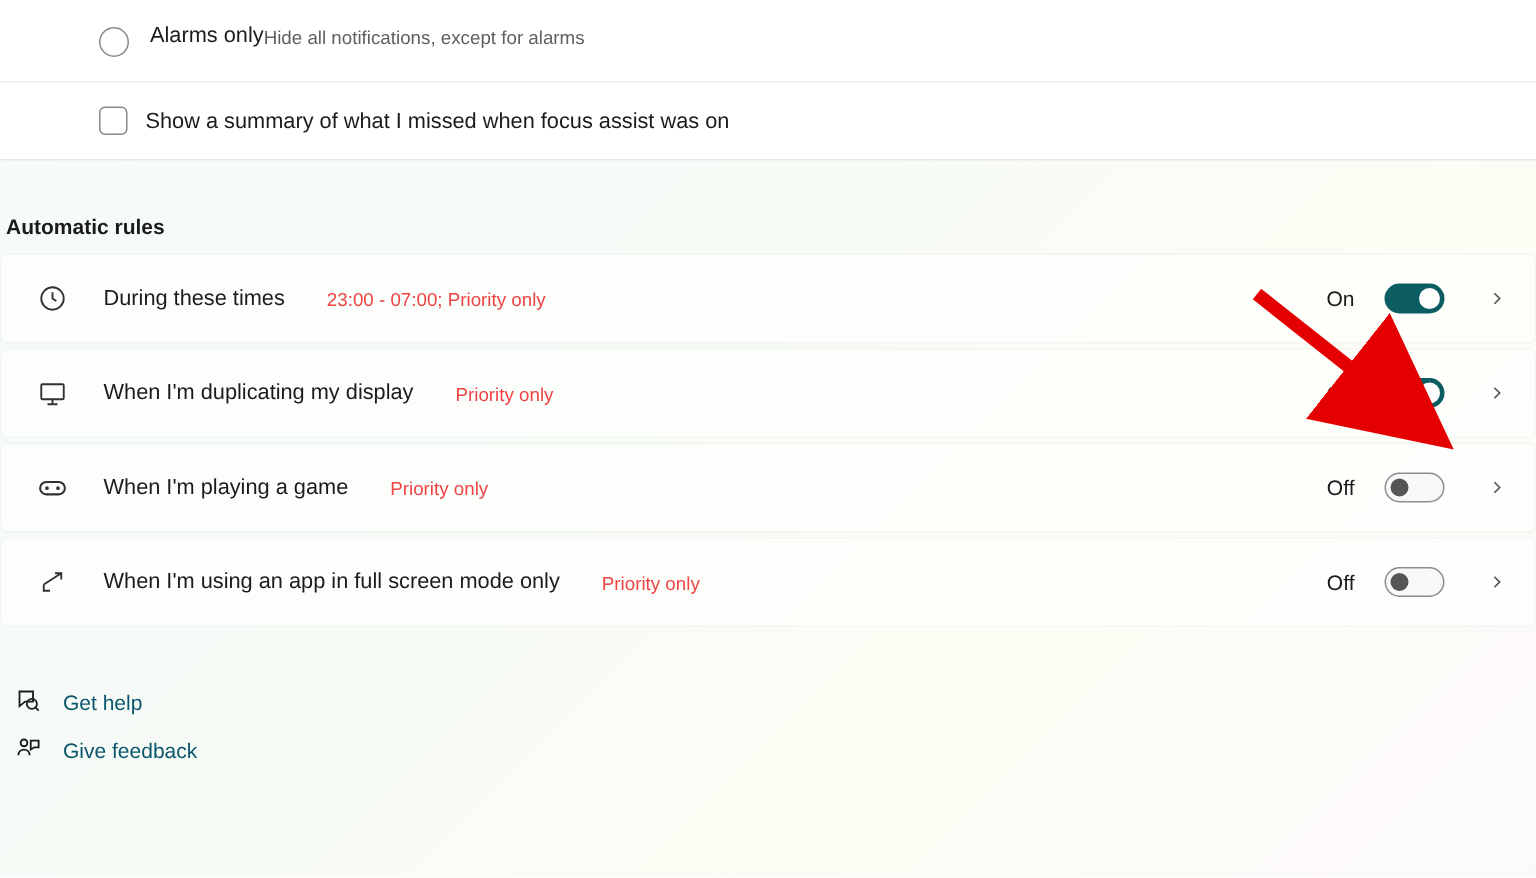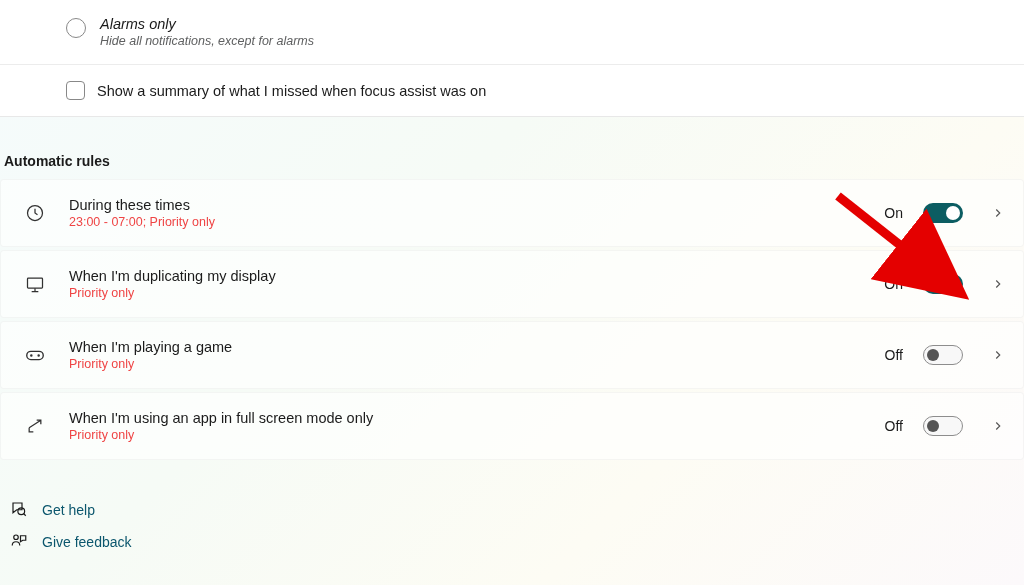--- a/index.html
+++ b/index.html
@@ -29,22 +29,21 @@
       width: 20px;
       height: 20px;
       border: 1.5px solid #888;
       border-radius: 50%;
       margin-right: 14px;
       margin-top: 2px;
       flex-shrink: 0;
     }
     .radio-texts {
       display: flex;
-      flex-direction: column;
-      font-style: italic;
+      flex-direction: row;
     }
     .radio-title {
       font-size: 14.5px;
       color: #1b1b1b;
     }
     .radio-subtitle {
       font-size: 12.5px;
       color: #5f6061;
       margin-top: 2px;
     }
@@ -87,21 +86,22 @@
       margin-right: 22px;
       flex-shrink: 0;
       display: flex;
       align-items: center;
       justify-content: center;
       color: #313131;
     }
     .rule-texts {
       flex: 1;
       display: flex;
-      flex-direction: column;
+      flex-direction: row;
+      gap: 28px;
     }
     .rule-title {
       font-size: 14.5px;
       color: #1b1b1b;
     }
     .rule-subtitle {
       font-size: 12.5px;
       color: #ef4444;
       margin-top: 2px;
     }

